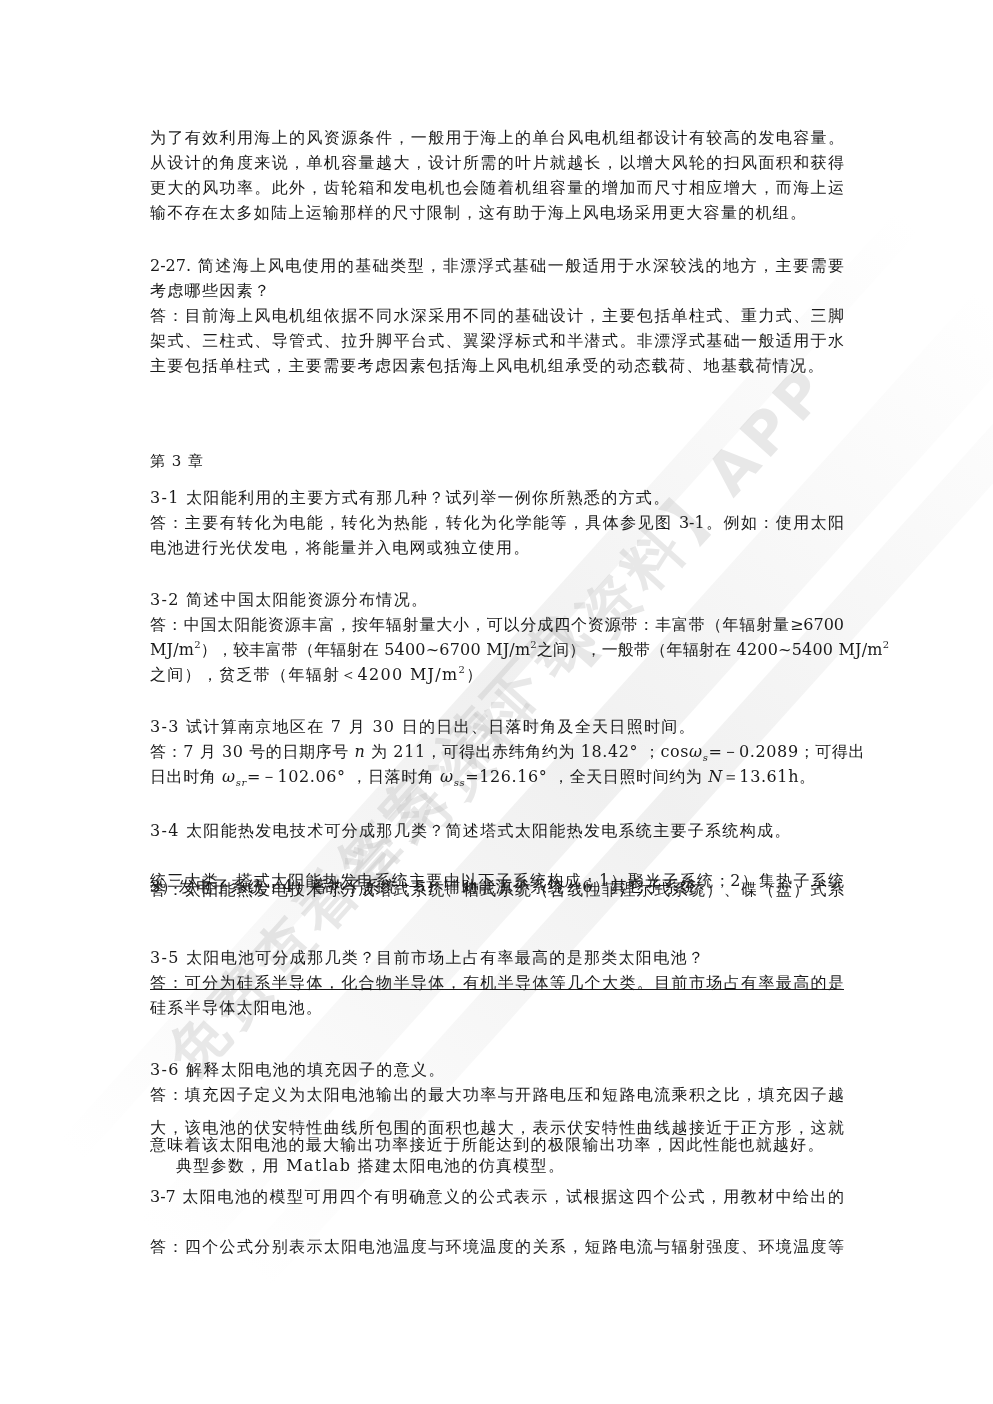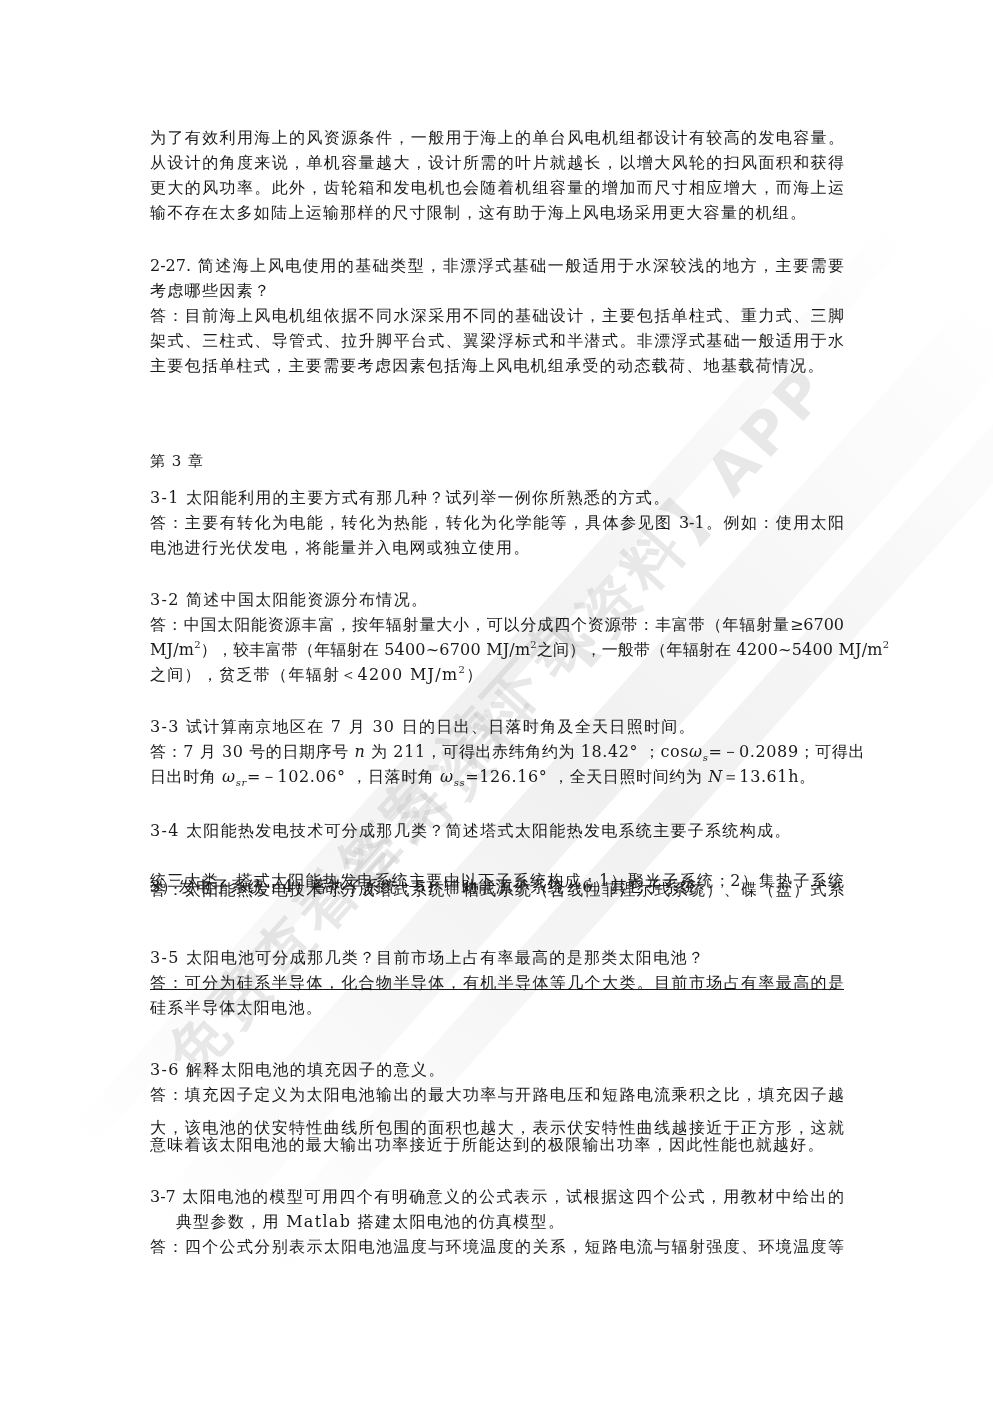--- a/index.html
+++ b/index.html
@@ -76,15 +76,15 @@
   <div class="line" style="top:825px;">3-5 太阳电池可分成那几类？目前市场上占有率最高的是那类太阳电池？</div>
   <div class="line justify" style="top:850px;text-decoration:underline;">答：可分为硅系半导体，化合物半导体，有机半导体等几个大类。目前市场占有率最高的是</div>
   <div class="line" style="top:875px;">硅系半导体太阳电池。</div>
 
   <div class="line" style="top:937px;">3-6   解释太阳电池的填充因子的意义。</div>
   <div class="line justify" style="top:962px;">答：填充因子定义为太阳电池输出的最大功率与开路电压和短路电流乘积之比，填充因子越</div>
   <div class="line justify" style="top:987px;margin-top:8px;">大，该电池的伏安特性曲线所包围的面积也越大，表示伏安特性曲线越接近于正方形，这就</div>
   <div class="line" style="top:1012px;text-align:right;">意味着该太阳电池的最大输出功率接近于所能达到的极限输出功率，因此性能也就越好。</div>
 
   <div class="line justify" style="top:1064px;">3-7 太阳电池的模型可用四个有明确意义的公式表示，试根据这四个公式，用教材中给出的</div>
-  <div class="line indent" style="top:1089px;">典型参数，用 Matlab 搭建太阳电池的仿真模型。</div>
+  <div class="line indent" style="top:1033px;">典型参数，用 Matlab 搭建太阳电池的仿真模型。</div>
   <div class="line justify" style="top:1114px;">答：四个公式分别表示太阳电池温度与环境温度的关系，短路电流与辐射强度、环境温度等</div>
 </div>
 
 </body></html>

